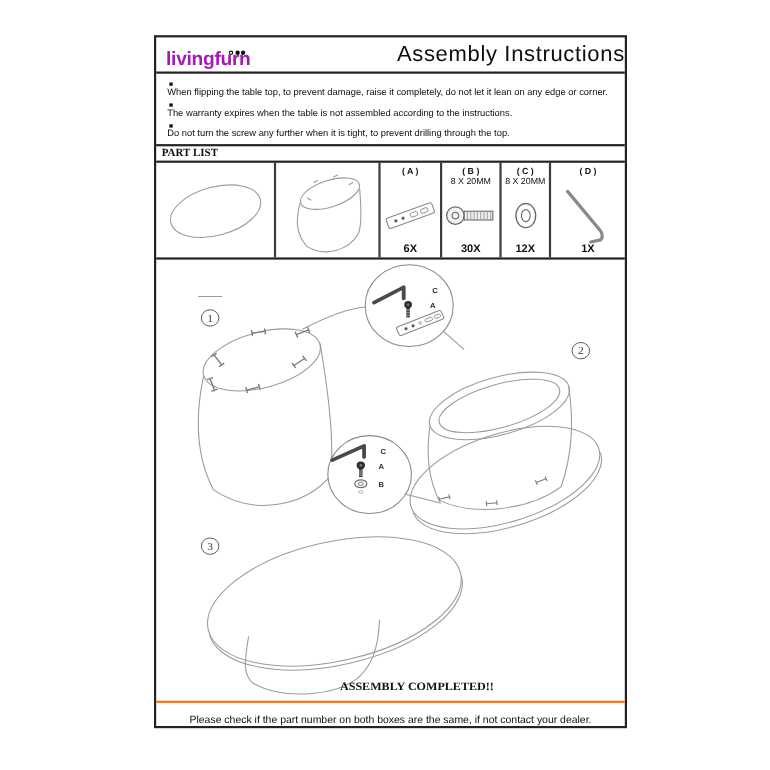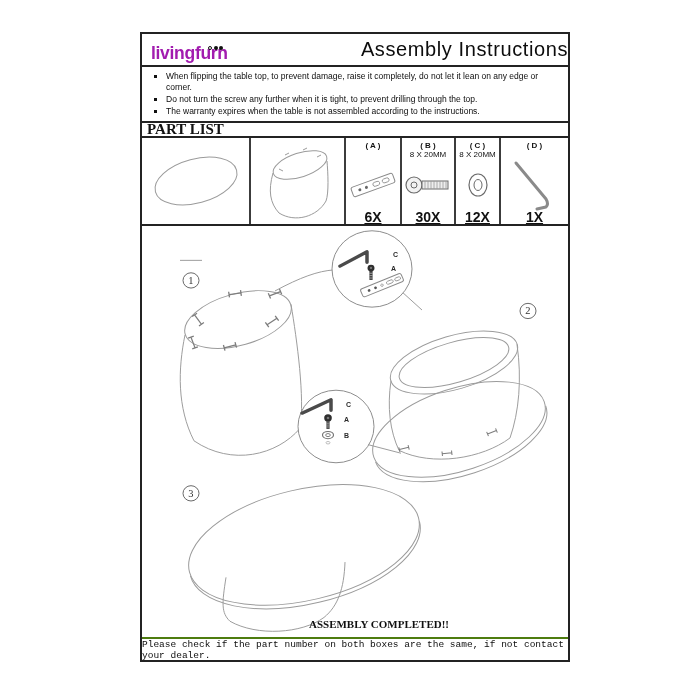--- a/index.html
+++ b/index.html
@@ -11,41 +11,41 @@
   .logo{position:absolute;left:9px;top:9px;font-size:17.5px;font-weight:bold;
     letter-spacing:-0.3px;color:#a21caf;}
   .logo-dots{position:absolute;left:57px;top:3px;display:flex;gap:1.5px;}
   .dot{width:4px;height:4px;border-radius:50%;}
   .dot-outline{border:1px solid #101010;box-sizing:border-box;}
   .dot-fill{background:#101010;}
   .title{position:absolute;left:0;right:0;top:4px;text-align:right;font-size:20px;
     letter-spacing:0.6px;color:#0c0c0c;}
   
   .notes{border-bottom:2px solid #232323;padding:4px 6px 3px 10px;flex:none;}
-  .note-row{display:flex;margin-bottom:1.5px;}
+  .note-row{display:flex;margin-bottom:1.5px;flex-direction:column;}
   .note-bullet{width:3px;height:3px;background:#111;margin:4px 9px 0 2px;flex:none;}
   .note-text{font-size:8.5px;line-height:10.5px;color:#0d0d0d;}
   
-  .partlist-title{font-family:"Liberation Serif",serif;font-weight:bold;font-size:15px;
+  .partlist-title{font-family:"Liberation Serif",serif;font-weight:bold;font-size:10px;
     height:13px;line-height:13px;padding-left:5px;border-bottom:2px solid #232323;color:#111;flex:none;}
   .parts-grid{display:flex;height:86px;border-bottom:2px solid #232323;flex:none;}
   .part-cell{border-right:2px solid #3c3c3c;box-sizing:border-box;display:flex;
     flex-direction:column;align-items:center;padding:3px 1px 2px;}
   .part-cell:last-child{border-right:none;flex:1;}
   .c1{width:109px;}.c2{width:95px;}.c3{width:56px;}.c4{width:54px;}.c5{width:45px;}
   .part-label{font-size:8px;font-weight:bold;color:#111;height:9px;line-height:9px;}
   .part-spec{font-size:8px;font-weight:normal;color:#111;height:9px;line-height:9px;}
   .part-draw{flex:1;display:flex;align-items:center;justify-content:center;width:100%;}
-  .part-qty{font-size:14px;font-weight:bold;color:#111;height:10px;line-height:10px;text-decoration:underline;}
+  .part-qty{font-size:10px;font-weight:bold;color:#111;height:10px;line-height:10px;}
   
   .diagram{position:relative;flex:1;overflow:hidden;}
   .diagram svg{position:absolute;left:0;top:0;width:100%;height:100%;}
   
-  .footer{border-top:2px solid #4d7c0f;height:21px;flex:none;display:flex;
-    align-items:center;justify-content:center;font-family:Liberation Mono, monospace;}
+  .footer{border-top:2px solid #f97316;height:21px;flex:none;display:flex;
+    align-items:flex-end;justify-content:center;}
   .footer-text{font-size:9.5px;color:#0d0d0d;}
   .outline{stroke:#9b9b9b;fill:none;stroke-width:1;}
   .darktool{stroke:#4a4a4a;fill:none;stroke-width:3.5;stroke-linecap:round;stroke-linejoin:round;}
   .lbl{font-family:"Liberation Sans",sans-serif;font-size:7px;font-weight:bold;fill:#2a2a2a;}
   .stepnum{font-family:"Liberation Serif",serif;font-size:10.5px;fill:#333;}
 </style>
 </head>
 <body>
 
 <div class="page">
@@ -62,25 +62,25 @@
     <div class="title">Assembly Instructions</div>
   </div>
 
   <div class="notes">
     <div class="note-row">
       <span class="note-bullet"></span>
       <span class="note-text">When flipping the table top, to prevent damage, raise it completely, do not let it lean on any edge or corner.</span>
     </div>
     <div class="note-row">
       <span class="note-bullet"></span>
-      <span class="note-text">Do not turn the screw any further when it is tight, to prevent drilling through the top.</span>
+      <span class="note-text">The warranty expires when the table is not assembled according to the instructions.</span>
     </div>
     <div class="note-row">
       <span class="note-bullet"></span>
-      <span class="note-text">The warranty expires when the table is not assembled according to the instructions.</span>
+      <span class="note-text">Do not turn the screw any further when it is tight, to prevent drilling through the top.</span>
     </div>
   </div>
 
   <div class="partlist-title">PART LIST</div>
 
   <div class="parts-grid">
 
     <div class="part-cell c1">
       <div class="part-draw">
         <svg width="100" height="70" viewBox="0 0 100 70">

